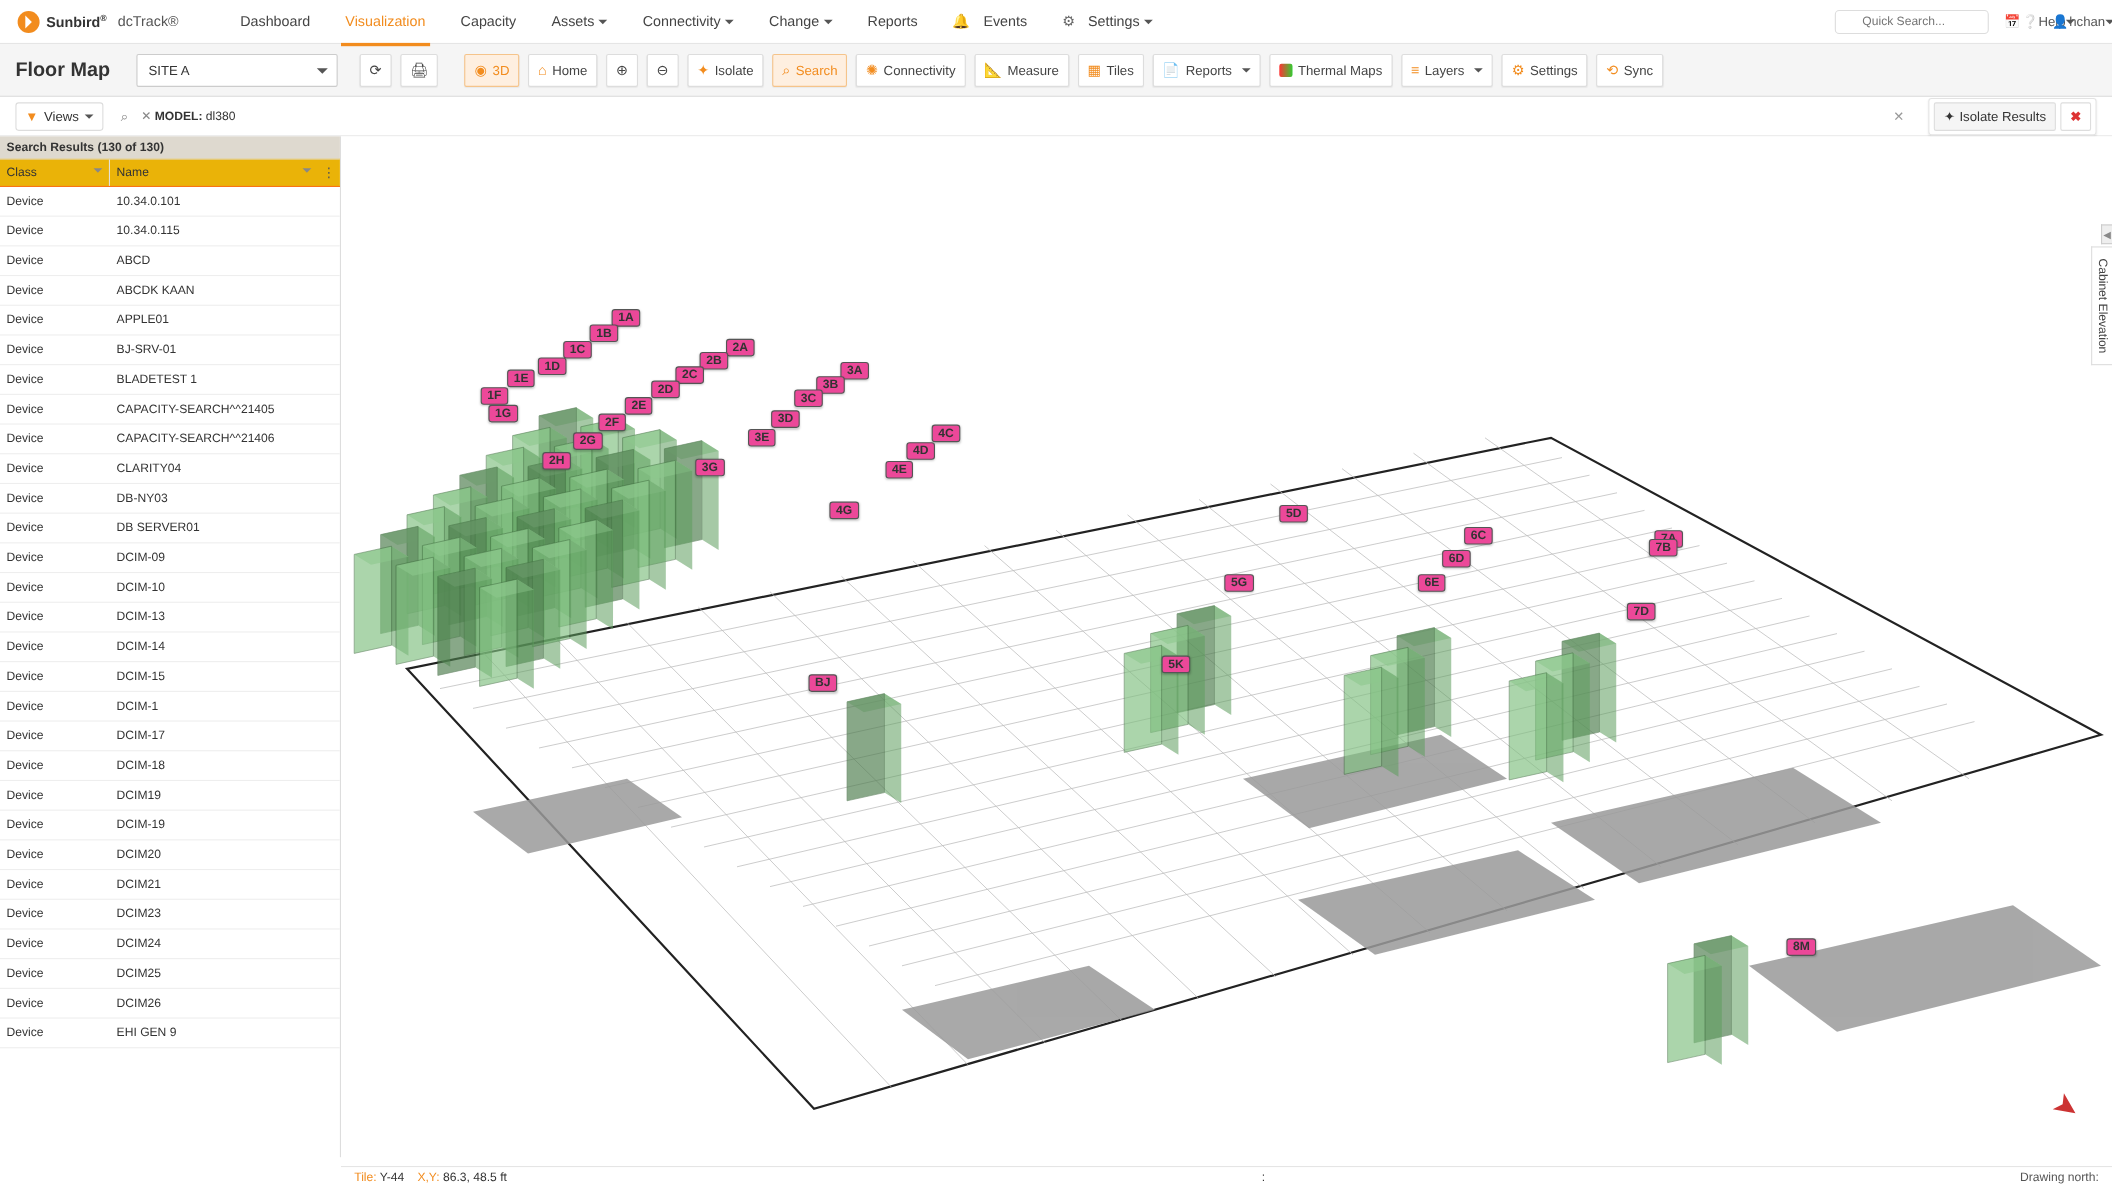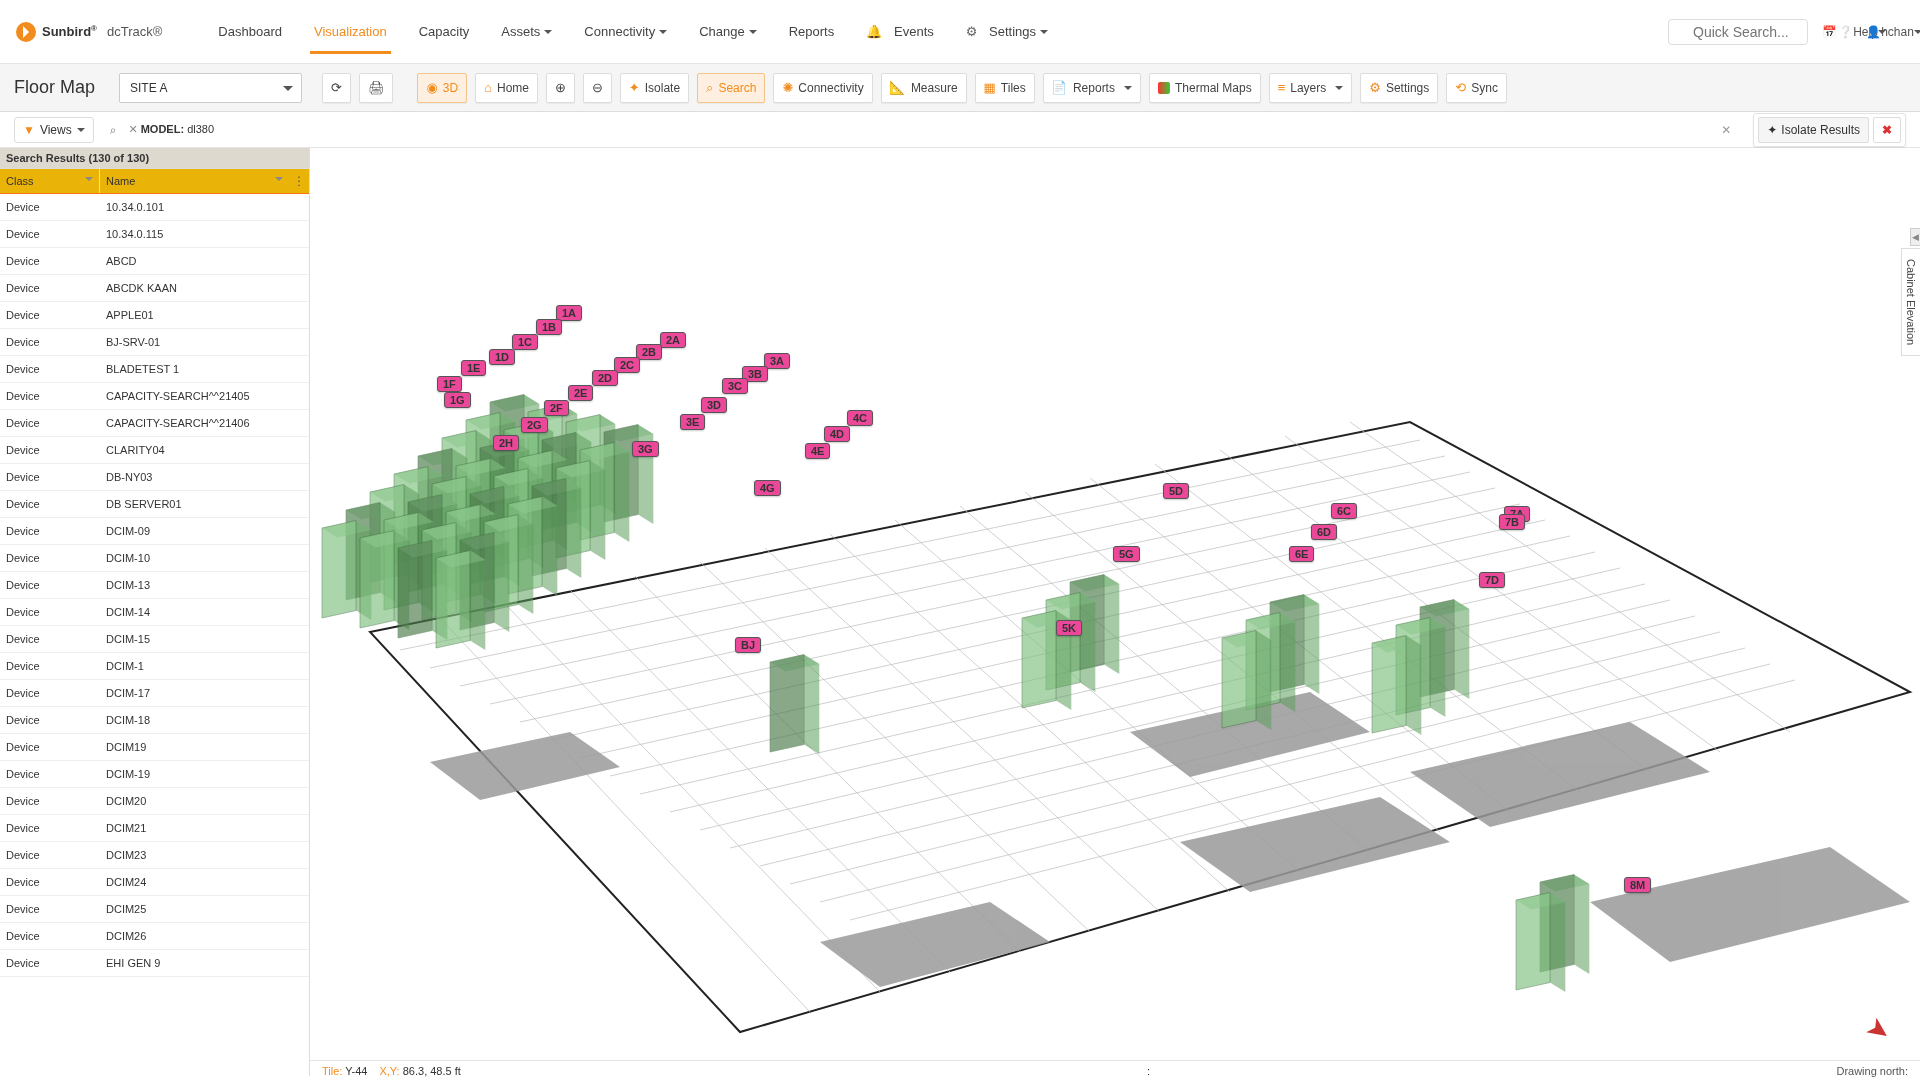--- a/index.html
+++ b/index.html
@@ -1,39 +1,39 @@
 <!DOCTYPE html>
 <html><head>
 <meta charset="utf-8">
 <style>
 * { box-sizing: border-box; margin: 0; padding: 0; }
 body { font-family: "Helvetica Neue", Arial, sans-serif; font-size: 12px; color: #333; background: #fff; width: 1920px; height: 1080px; overflow: hidden; position: relative; }
 
 
-.topnav { height: 64px; border-bottom: 1px solid #e5e5e5; display: flex; align-items: center; padding: 0 16px; }
+.topnav { height: 40px; border-bottom: 1px solid #e5e5e5; display: flex; align-items: center; padding: 0 16px; }
 .brand { display: flex; align-items: center; gap: 6px; margin-right: 40px; }
 .brand-logo { width: 20px; height: 20px; background: #f28c1e; border-radius: 50%; position: relative; }
 .brand-logo::after { content: ""; position: absolute; border: 6px solid transparent; border-left-color: #fff; left: 7px; top: 4px; }
 .brand-text { font-weight: 600; font-size: 13px; color: #333; }
 .brand-text .reg { font-size: 8px; vertical-align: super; }
 .brand-prod { font-size: 13px; margin-left: 4px; color: #555; }
 .nav-items { display: flex; gap: 0; }
 .nav-item { padding: 15px 16px; font-size: 13px; color: #444; cursor: pointer; position: relative; display: flex; align-items: center; gap: 4px; }
 .nav-item.active { color: #f28c1e; }
 .nav-item.active::after { content: ""; position: absolute; bottom: 0; left: 12px; right: 12px; height: 3px; background: #f28c1e; }
 .nav-right { margin-left: auto; display: flex; align-items: center; gap: 12px; }
-.search-global { width: 140px; border: 1px solid #ddd; border-radius: 4px; padding: 4px 8px 4px 24px; font-size: 14px; color: #888; background: #fff; position: relative; }
+.search-global { width: 140px; border: 1px solid #ddd; border-radius: 4px; padding: 4px 8px 4px 24px; font-size: 11px; color: #888; background: #fff; position: relative; }
 .search-wrap { position: relative; }
 .search-wrap::before { content: "⌕"; position: absolute; left: 7px; top: 4px; color: #888; font-size: 14px; }
 .icon-btn-top { width: 20px; height: 20px; display: inline-flex; align-items: center; justify-content: center; color: #555; cursor: pointer; }
 .caret { border: 4px solid transparent; border-top-color: #555; margin-top: 4px; display: inline-block; }
 
 
 .toolbar-row { height: 48px; background: #f5f5f5; border-bottom: 1px solid #ddd; display: flex; align-items: center; padding: 0 14px; gap: 8px; }
-.title-block { font-size: 18px; font-weight: 400; color: #333; margin-right: 16px; }
+.title-block { font-size: 18px; font-weight: 700; color: #333; margin-right: 16px; }
 .site-select { width: 183px; height: 30px; border: 1px solid #ccc; background: #fff; border-radius: 2px; padding: 0 24px 0 10px; font-size: 12px; display: flex; align-items: center; position: relative; cursor: pointer; margin-right: 12px;}
 .site-select::after { content: ""; border: 5px solid transparent; border-top-color: #555; position: absolute; right: 8px; top: 12px; }
 .tb-btn { height: 30px; border: 1px solid #ddd; background: #fff; border-radius: 2px; padding: 0 8px; display: flex; align-items: center; gap: 5px; font-size: 12px; color: #444; cursor: pointer; box-shadow: 0 1px 1px rgba(0,0,0,.05); }
 .tb-btn .ic { font-size: 13px; line-height: 1; }
 .tb-btn.active { background: #feefe0; border-color: #f5c48b; color: #f28c1e; }
 .tb-btn.orange-ic .ic { color: #f28c1e; }
 .tb-btn.green-text .ic { background: linear-gradient(90deg,#f33,#3c3); width: 12px; height: 12px; border-radius: 2px; }
 
 
 .filterbar { height: 36px; border-bottom: 1px solid #e5e5e5; display: flex; align-items: center; padding: 0 14px; gap: 8px; }

